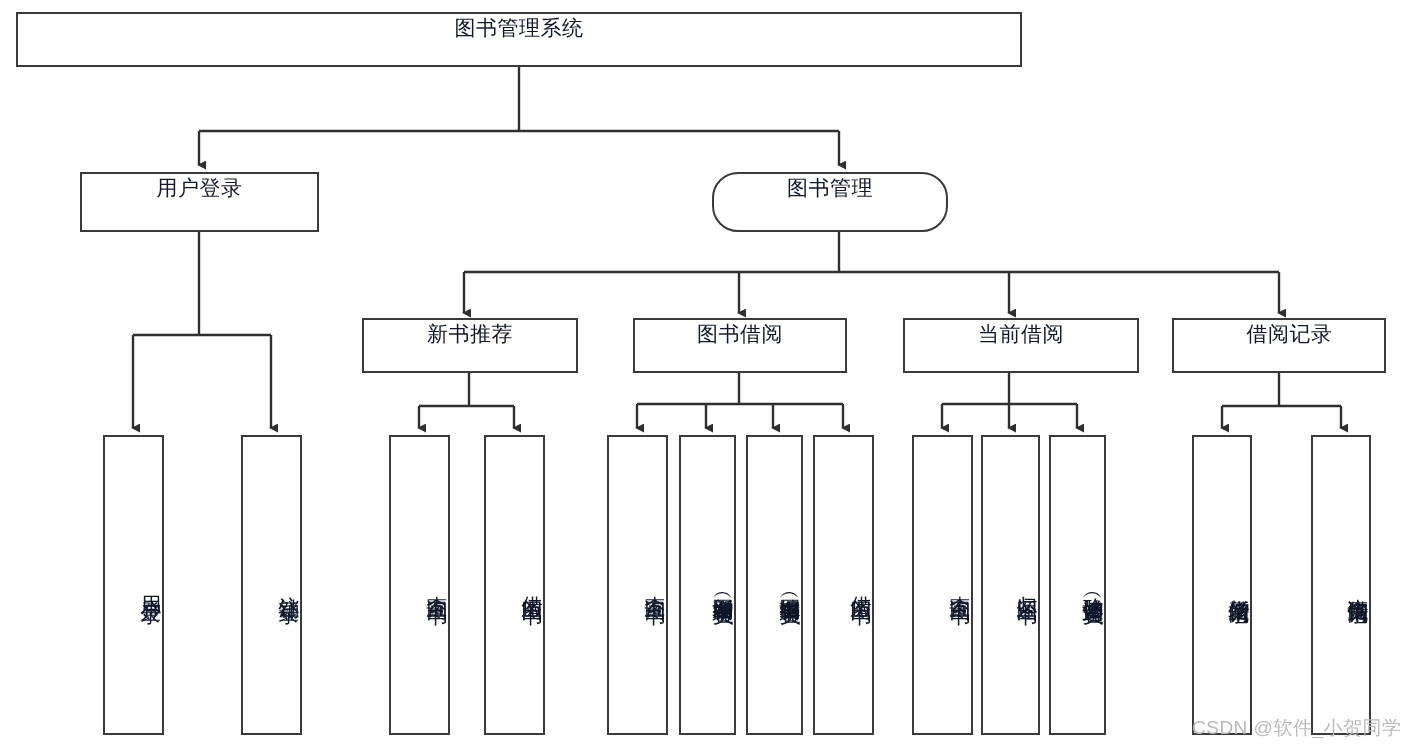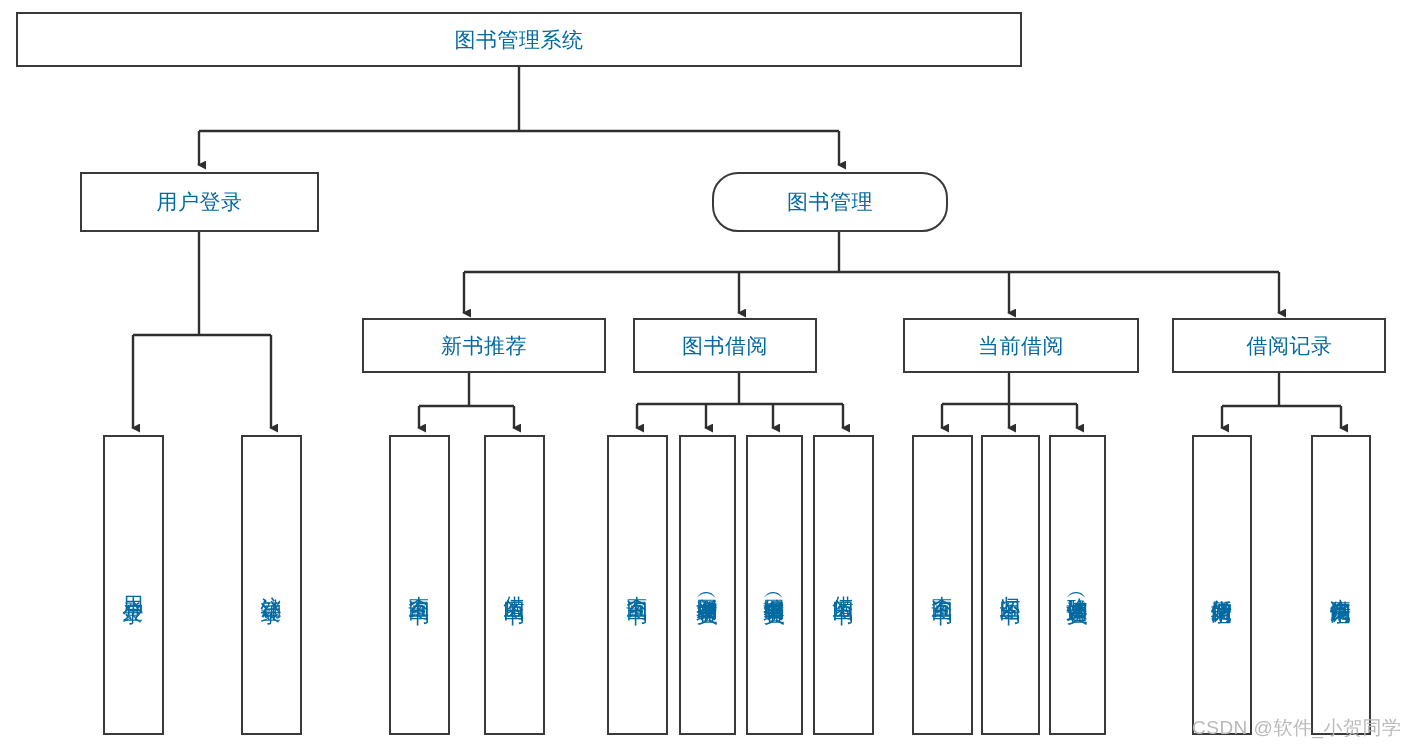--- a/index.html
+++ b/index.html
@@ -24,23 +24,22 @@
     width: 1405px;
     height: 747px;
     pointer-events: none;
   }
   .node {
     position: absolute;
     box-sizing: border-box;
     border: 2px solid #3a3a3a;
     background: #ffffff;
     display: flex;
-    align-items: center;
     justify-content: center;
-    color: #0369a1;
+    color: #0f172a;
   }
   .node.horiz {
     font-size: 21px;
     letter-spacing: 0.5px;
   }
   .node.vert {
     writing-mode: vertical-rl;
     text-orientation: upright;
     font-size: 21px;
     line-height: 1.0;
@@ -123,24 +122,24 @@
     <span>图书管理系统</span>
   </div>
 
   <div class="node horiz" style="left:80px; top:172px; width:239px; height:60px;">
     <span>用户登录</span>
   </div>
   <div class="node horiz" style="left:712px; top:172px; width:236px; height:60px;border-radius:26px;">
     <span>图书管理</span>
   </div>
 
-  <div class="node horiz" style="left:362px; top:318px; width:244px; height:55px;">
+  <div class="node horiz" style="left:362px; top:318px; width:216px; height:55px;">
     <span>新书推荐</span>
   </div>
-  <div class="node horiz" style="left:633px; top:318px; width:184px; height:55px;">
+  <div class="node horiz" style="left:633px; top:318px; width:214px; height:55px;">
     <span>图书借阅</span>
   </div>
   <div class="node horiz" style="left:903px; top:318px; width:236px; height:55px;">
     <span>当前借阅</span>
   </div>
   <div class="node horiz" style="left:1172px; top:318px; width:214px; height:55px;padding-left:21px;">
     <span>借阅记录</span>
   </div>
 
   <div class="node vert" style="left:103px; top:435px; width:61px; height:300px;">

